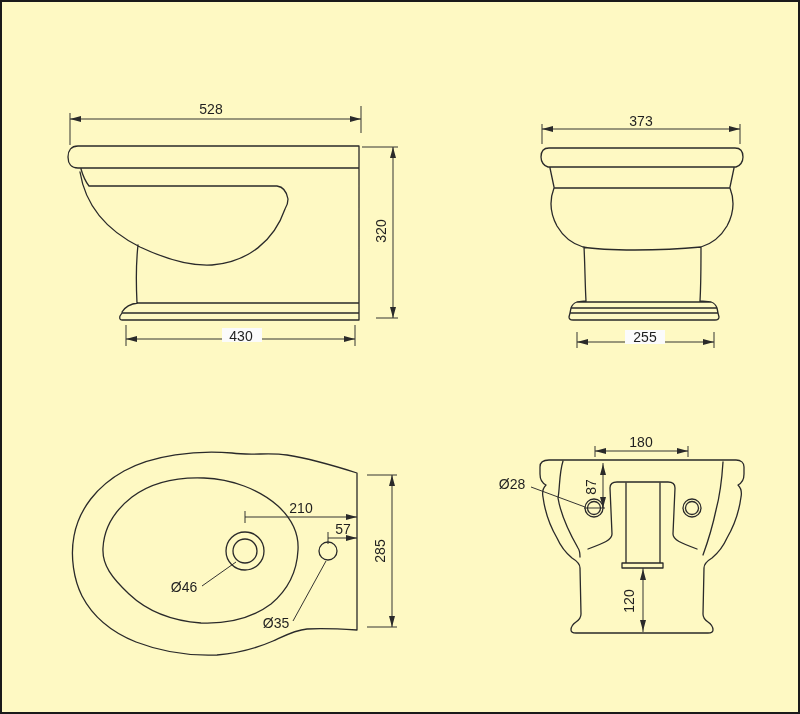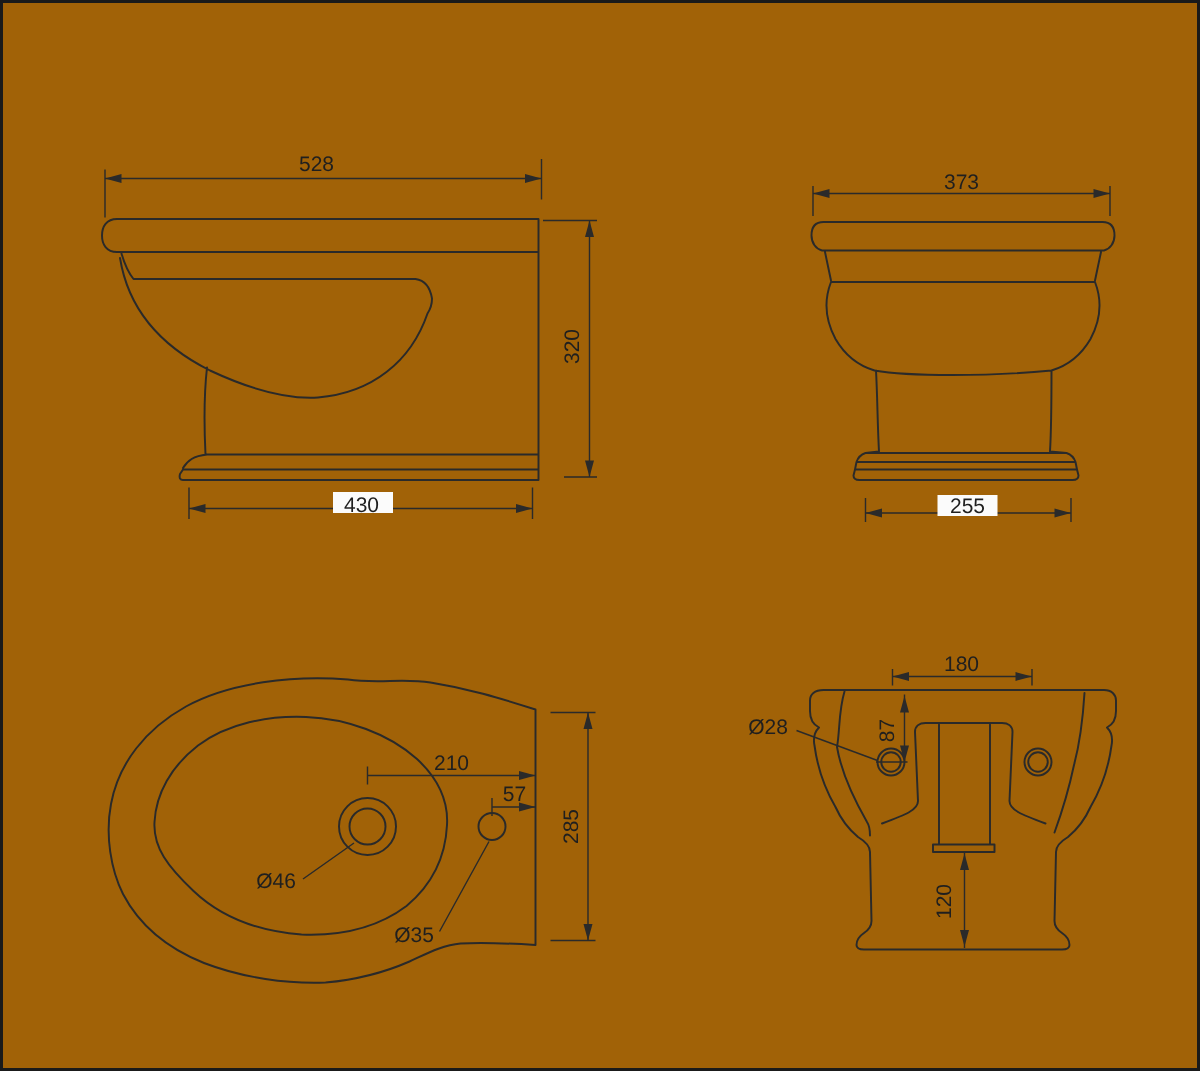--- a/index.html
+++ b/index.html
@@ -1,20 +1,20 @@
 <!DOCTYPE html>
 <html><head>
 <meta charset="utf-8">
 <style>
   html,body{margin:0;padding:0;background:#ffffff;}
   .canvas{
     position:relative;
     width:800px;height:714px;
     box-sizing:border-box;
-    background:#a16207;
+    background:#fef9c3;
     border:2px solid #1a1a1a;
     overflow:hidden;
     font-family:"Liberation Sans", sans-serif;
   }
   svg{position:absolute;left:0;top:0;}
   .ln{stroke:#2a2a2a;stroke-width:1.3;fill:none;stroke-linecap:round;stroke-linejoin:round;}
   .dim{stroke:#2a2a2a;stroke-width:0.95;fill:none;stroke-linecap:butt;}
   .arr{fill:#2a2a2a;stroke:none;}
   .dimtext{font-family:"Liberation Sans", sans-serif;font-size:14px;fill:#1f1f1f;text-anchor:middle;}
   .bg{fill:#fbfbfb;stroke:none;}

